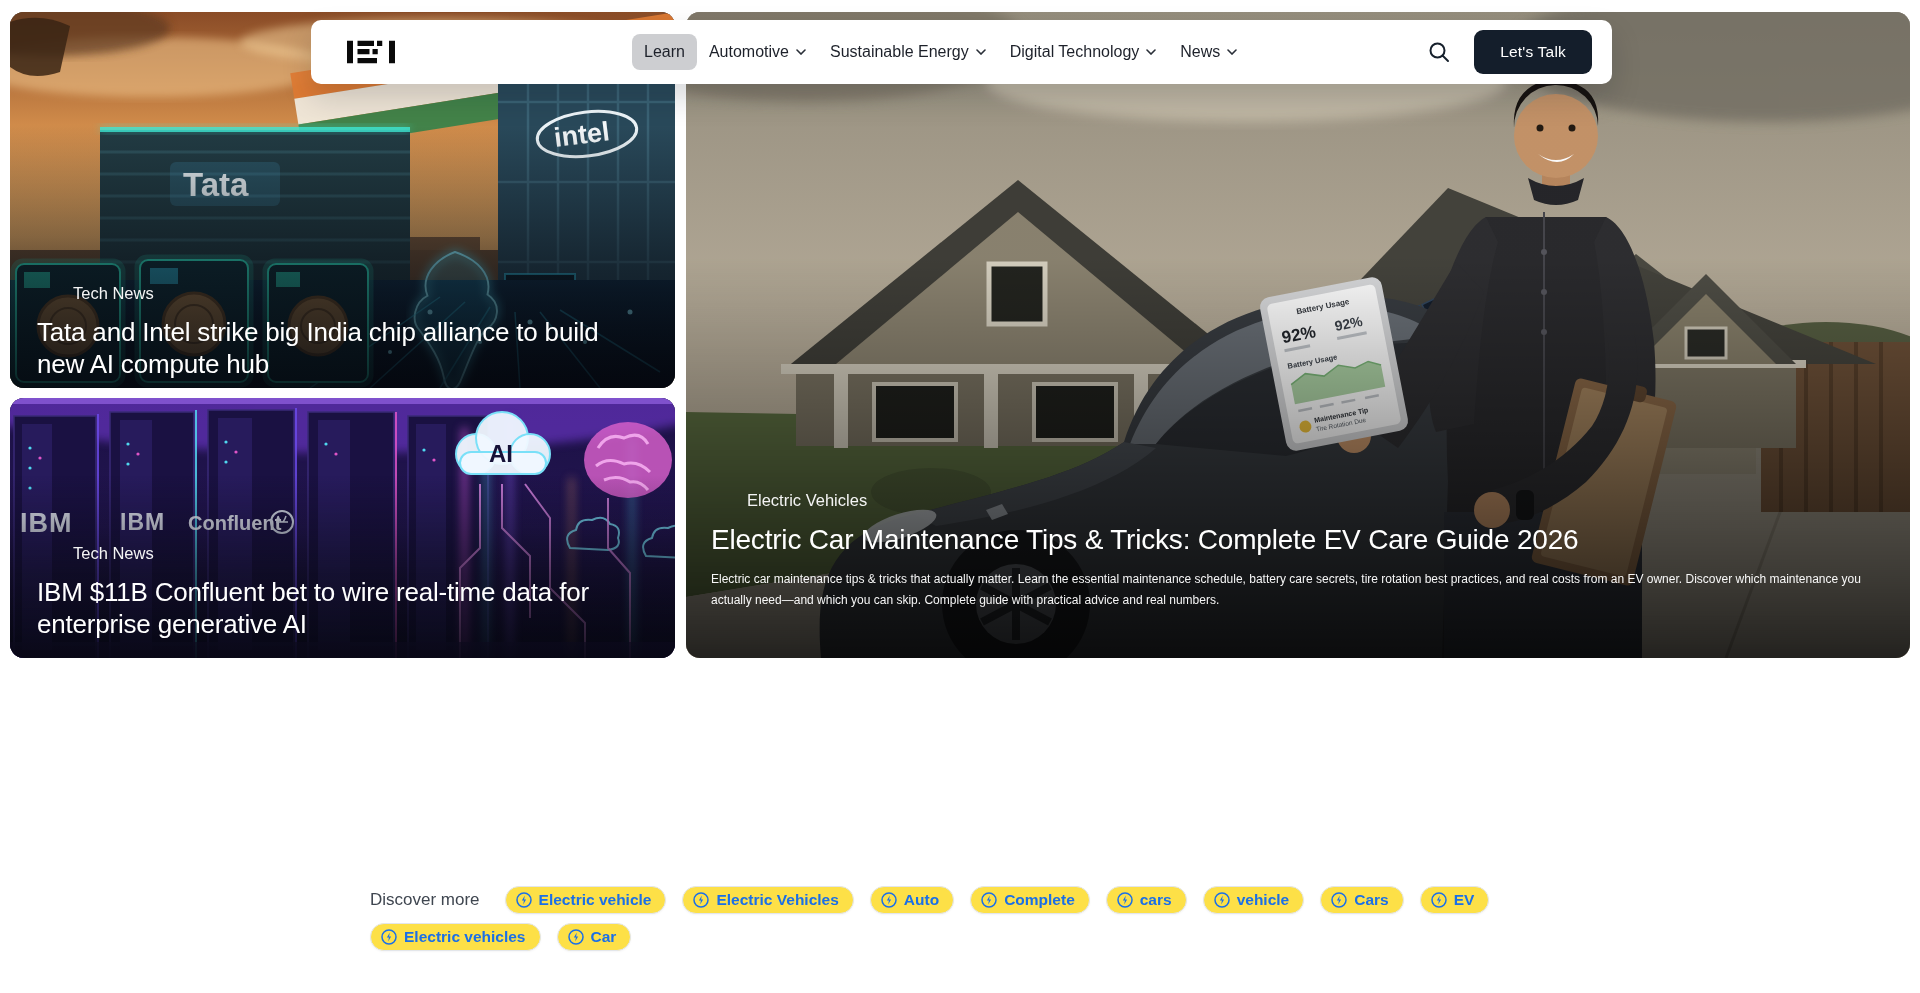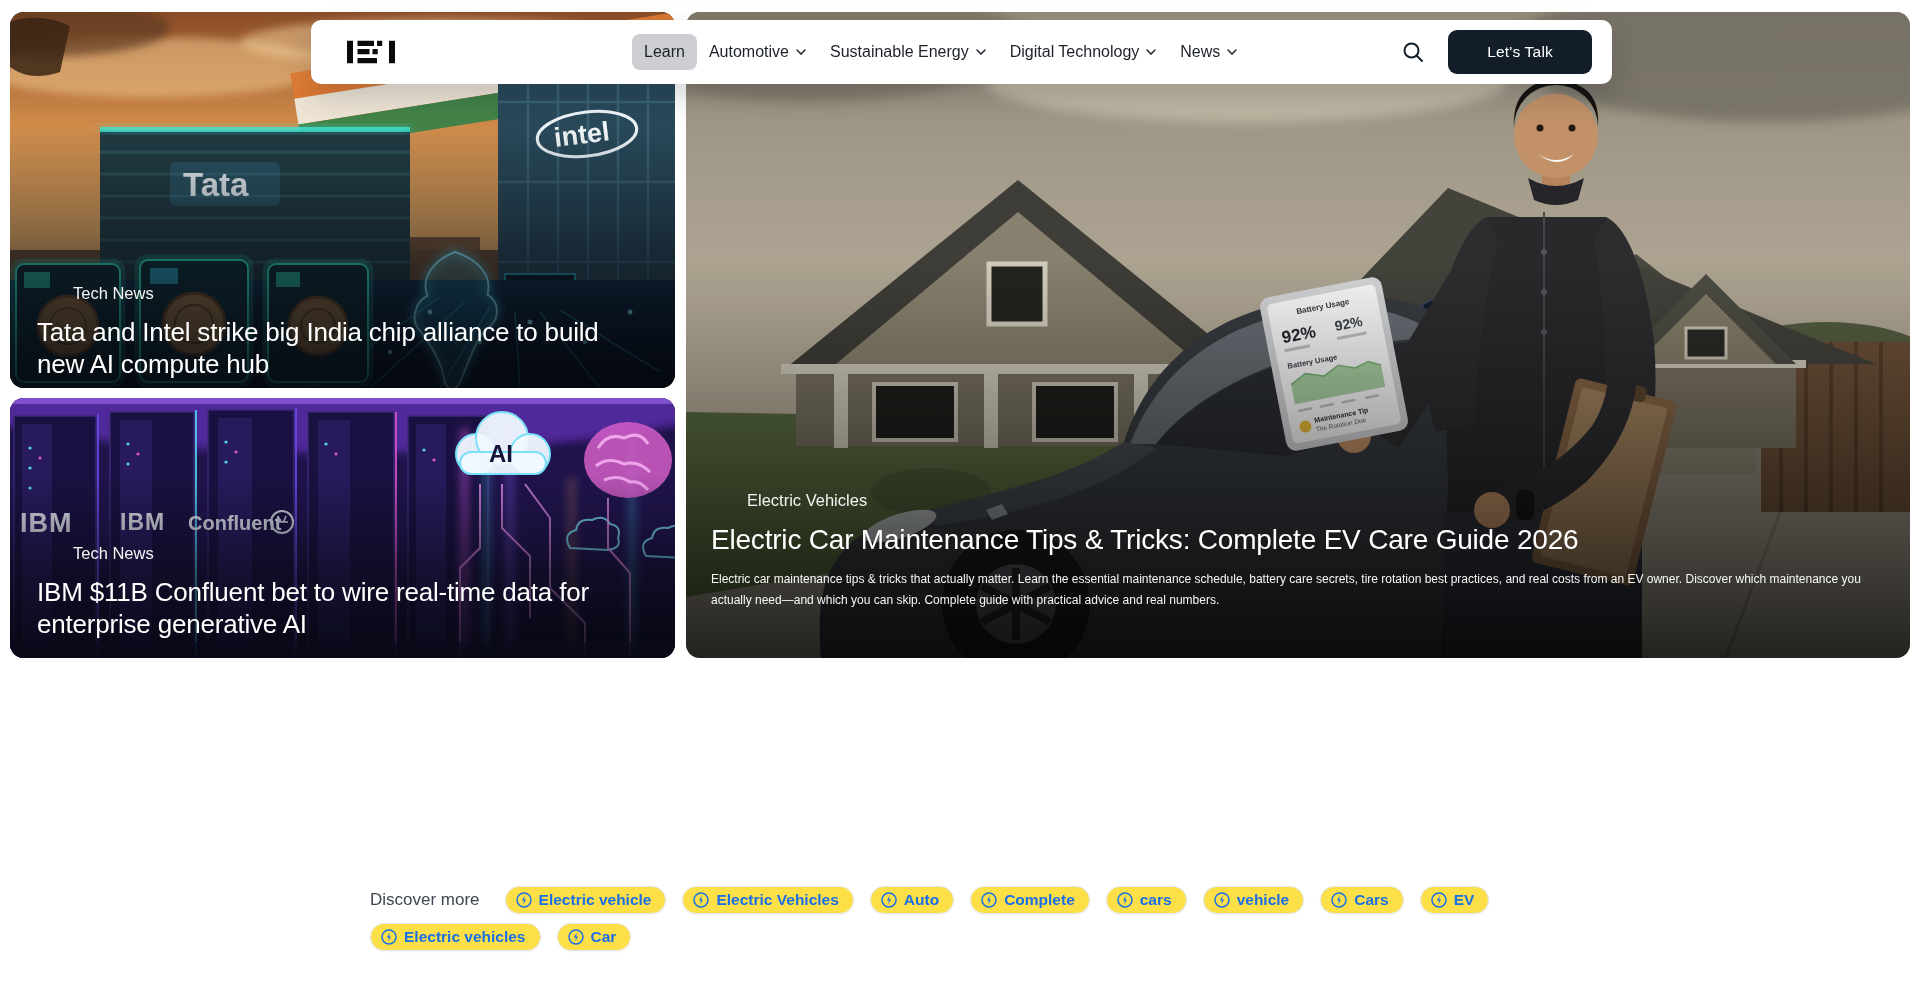--- a/index.html
+++ b/index.html
@@ -10,21 +10,21 @@
   .navbar{position:absolute;left:311px;top:20px;width:1301px;height:64px;background:#ffffff;
           border-radius:10px;box-shadow:0 14px 30px rgba(15,20,30,.16);display:flex;align-items:center;
           z-index:20;padding:0 20px 0 36px;box-sizing:border-box;}
   .logo{width:48px;height:30px;flex:0 0 auto;}
   .nav-menu{display:flex;align-items:center;margin-left:237px;}
   .nav-item{display:flex;align-items:center;gap:7px;padding:9px 12px;font-size:16px;color:#1d212a;
             border-radius:8px;cursor:pointer;white-space:nowrap;}
   .nav-item.active{background:#cdced1;}
   .nav-right{margin-left:auto;display:flex;align-items:center;gap:22px;}
   .search-btn{width:26px;height:26px;display:flex;align-items:center;justify-content:center;cursor:pointer;}
-  .cta{background:#141e2b;color:#ffffff;font-size:15.5px;font-weight:500;padding:13px 39px;
+  .cta{background:#141e2b;color:#ffffff;font-size:15.5px;font-weight:500;padding:13px 26px;
        border-radius:9px;cursor:pointer;letter-spacing:.2px;}
 
   
   .card{position:absolute;border-radius:14px;overflow:hidden;cursor:pointer;}
   .card-tata{left:10px;top:12px;width:665px;height:376px;background:#20323c;}
   .card-ibm{left:10px;top:398px;width:665px;height:260px;background:#170f38;}
   .card-ev{left:686px;top:12px;width:1224px;height:646px;background:#8d867a;}
   .scene{position:absolute;inset:0;width:100%;height:100%;display:block;}
   .shade{position:absolute;inset:0;pointer-events:none;}
   .shade-small{background:linear-gradient(180deg,rgba(8,10,18,0) 30%,rgba(6,8,14,.55) 68%,rgba(4,6,12,.85) 100%);}

